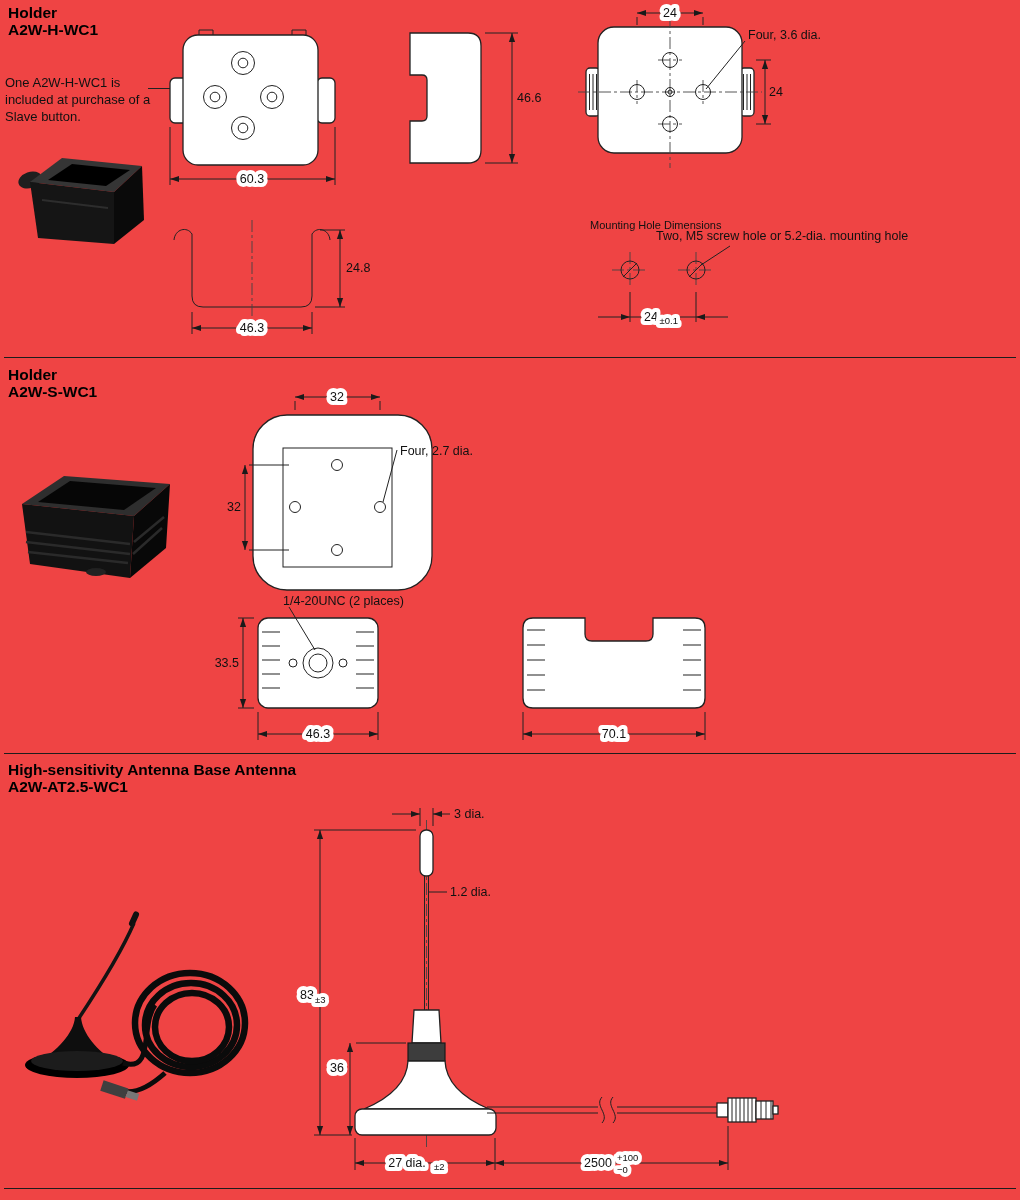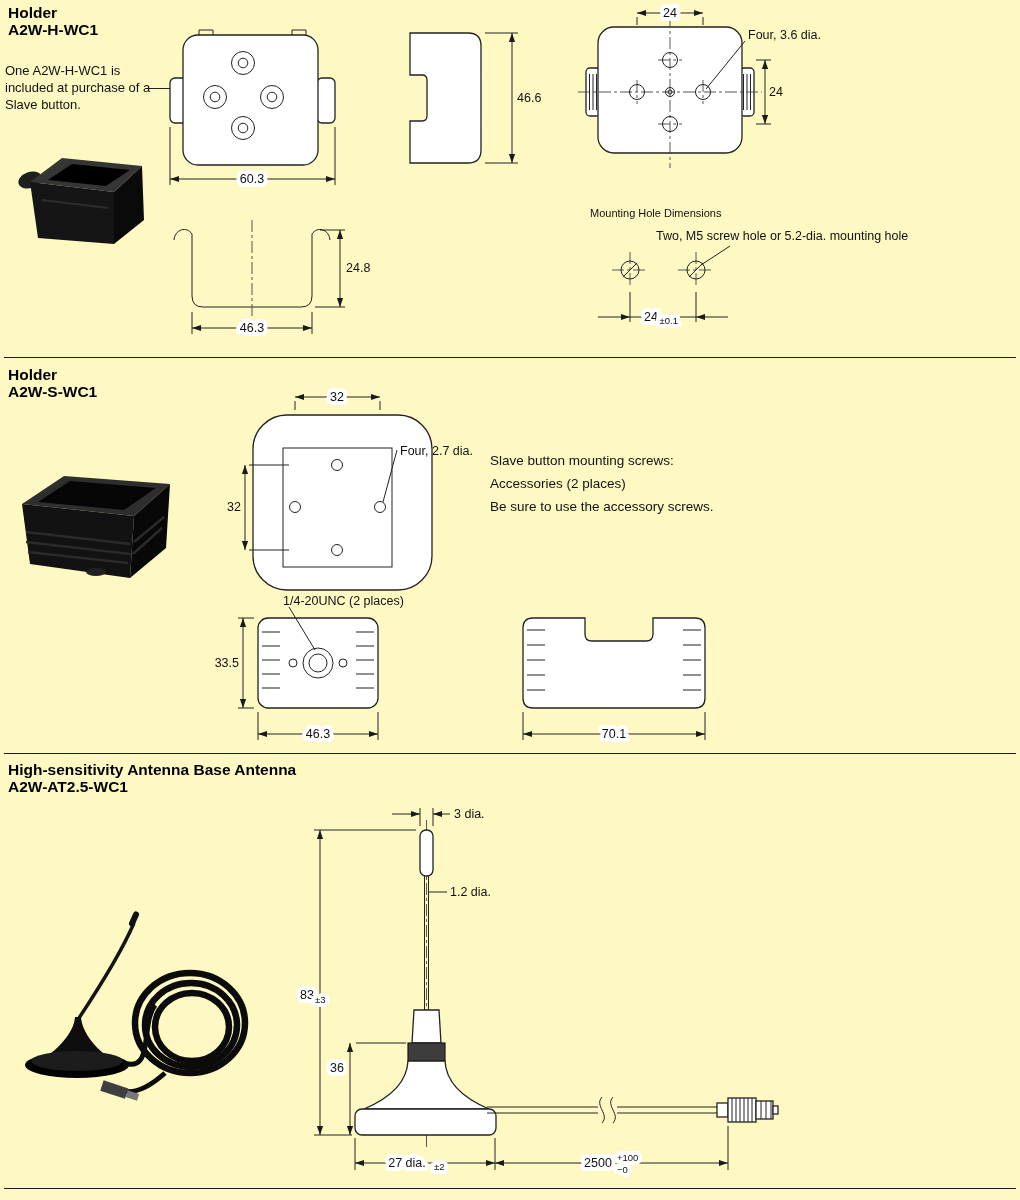--- a/index.html
+++ b/index.html
@@ -1,23 +1,23 @@
 <!DOCTYPE html>
 <html><head>
 <meta charset="utf-8">
 <style>
   * { margin:0; padding:0; box-sizing:border-box; }
   html,body { background:#ffffff; }
   .page {
-    position:relative; width:1020px; height:1200px; background:#fef9c3;
+    position:relative; width:1020px; height:1200px; background:#ef4444;
     font-family:"Liberation Sans", sans-serif; color:#111; overflow:hidden;
   }
   .abs { position:absolute; }
   .t-head { font-size:15.5px; font-weight:700; line-height:1.15; color:#000; }
-  .t-body { font-size:13px; line-height:1.32; color:#111; }
+  .t-body { font-size:13px; line-height:1.32; color:#111;margin-top:12px; }
   .t-label { font-size:12.5px; color:#111; }
   .t-note { font-size:13.5px; line-height:1.7; white-space:pre-line; color:#111; }
   .divider { position:absolute; left:4px; width:1012px; border-top:1.5px solid #1d1d1d; }
   .leaderline { position:absolute; height:0; border-top:1px solid #222; }
   svg.abs { overflow:visible; }
   svg text { font-family:"Liberation Sans", sans-serif; font-size:12.5px; fill:#111; }
   text.halo { paint-order:stroke fill; stroke:#fff; stroke-width:8px; stroke-linejoin:round; }
   text.small { font-size:9.5px; }
   .shape { stroke:#222; stroke-width:1.3; fill:#fff; }
   .thin  { stroke:#222; stroke-width:1; fill:none; }
@@ -199,23 +199,20 @@
       <text class="halo" x="122" y="9" text-anchor="middle" dominant-baseline="central">32</text>
     </g>
     <g>
       <line class="dimline" x1="34" y1="77" x2="74" y2="77"></line>
       <line class="dimline" x1="34" y1="162" x2="74" y2="162"></line>
       <line class="dimline" x1="30" y1="77" x2="30" y2="162" marker-start="url(#arr)" marker-end="url(#arr)"></line>
       <text x="26" y="119" text-anchor="end" dominant-baseline="central">32</text>
     </g>
   </svg>
   <div class="abs t-label" style="left:400px;top:444px">Four, 2.7 dia.</div>
-  <div class="abs t-note" style="left:490px;top:450px">Slave button mounting screws:
-Accessories (2 places)
-Be sure to use the accessory screws.</div>
 
   <svg class="abs" style="left:205px;top:592px" width="210" height="155">
     <g>
       <rect class="shape" x="53" y="26" width="120" height="90" rx="10"></rect>
       <g class="rib">
         <path d="M57,40 L75,40 M57,54 L75,54 M57,68 L75,68 M57,82 L75,82 M57,96 L75,96"></path>
         <path d="M151,40 L169,40 M151,54 L169,54 M151,68 L169,68 M151,82 L169,82 M151,96 L169,96"></path>
       </g>
       <circle class="thin" cx="113" cy="71" r="15"></circle>
       <circle class="thin" cx="113" cy="71" r="9"></circle>

